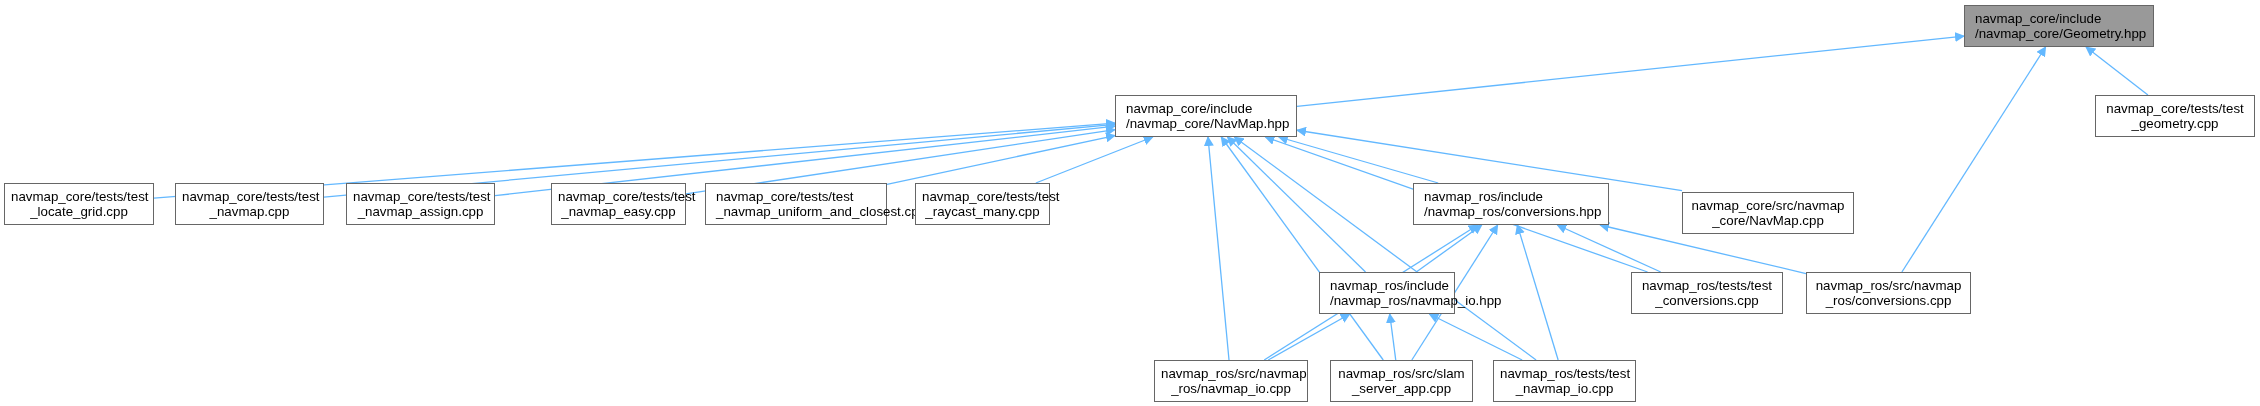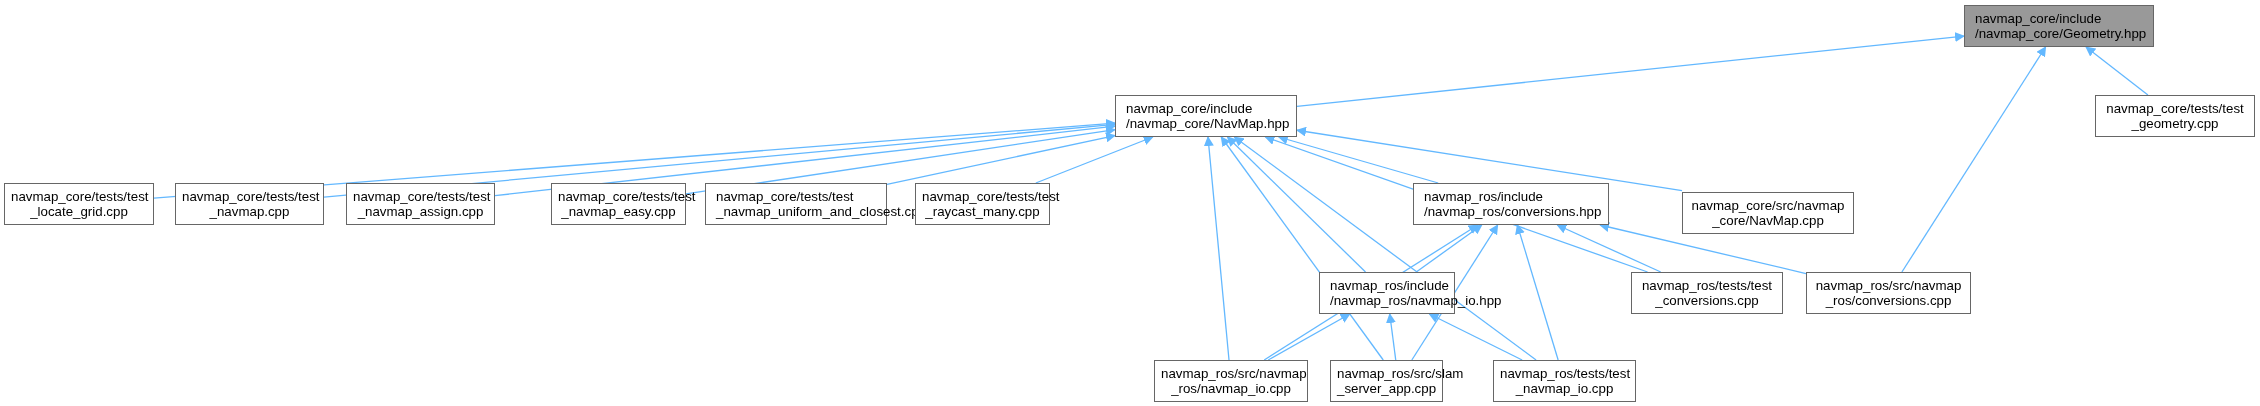--- a/index.html
+++ b/index.html
@@ -105,20 +105,20 @@
   <span>_conversions.cpp</span>
 </div>
 <div class="node" id="n-conversions_cpp" style="left:1806px;top:272px;width:165px;height:42px;">
   <span>navmap_ros/src/navmap</span>
   <span>_ros/conversions.cpp</span>
 </div>
 <div class="node" id="n-navmap_io_cpp" style="left:1154px;top:360px;width:154px;height:42px;">
   <span>navmap_ros/src/navmap</span>
   <span>_ros/navmap_io.cpp</span>
 </div>
-<div class="node" id="n-slam_server_app" style="left:1330px;top:360px;width:113px;height:42px;">
+<div class="node" id="n-slam_server_app" style="left:1330px;top:360px;width:143px;height:42px;">
   <span>navmap_ros/src/slam</span>
   <span>_server_app.cpp</span>
 </div>
 <div class="node" id="n-test_navmap_io" style="left:1493px;top:360px;width:143px;height:42px;">
   <span>navmap_ros/tests/test</span>
   <span>_navmap_io.cpp</span>
 </div>
 
 </body></html>

